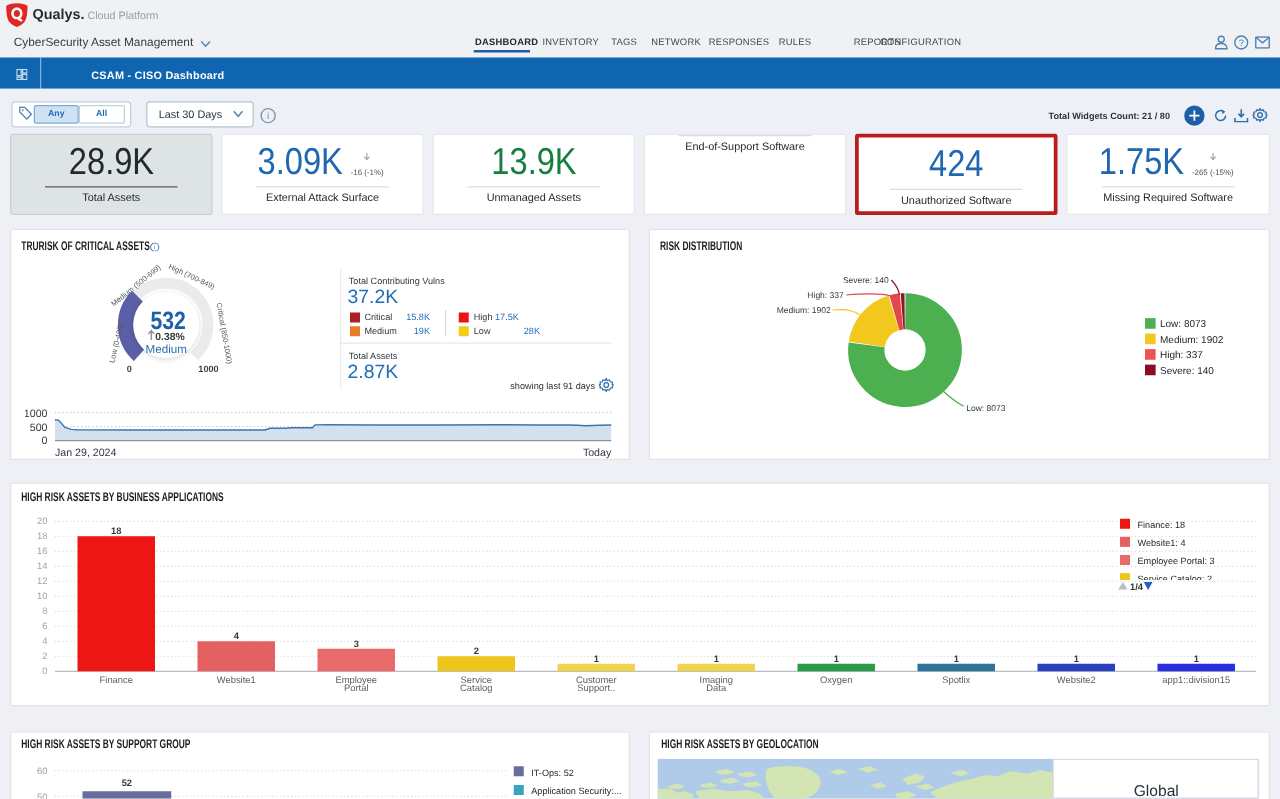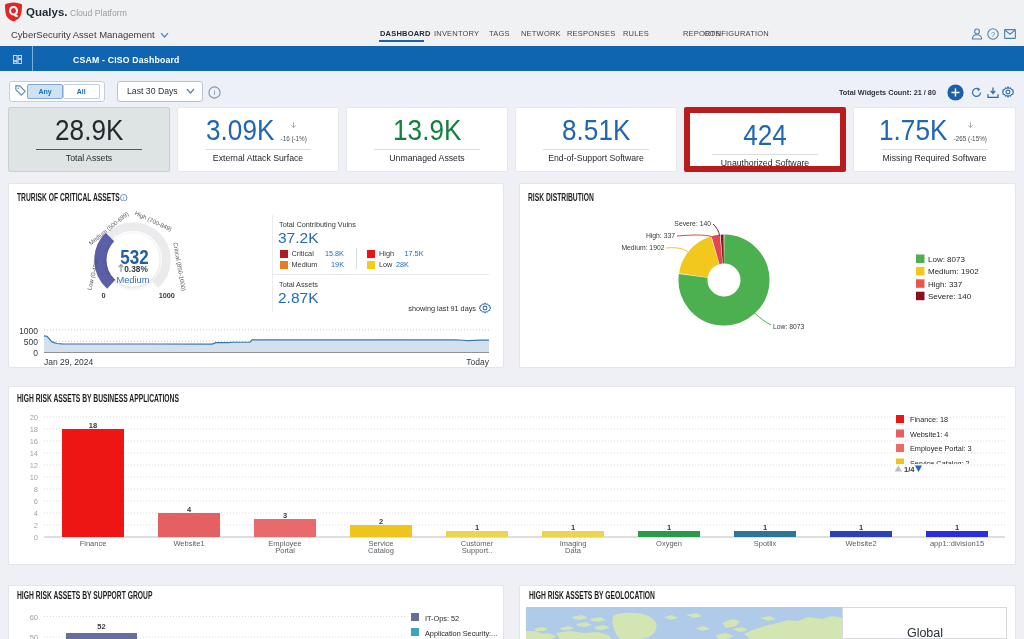--- a/index.html
+++ b/index.html
@@ -108,25 +108,24 @@
         </svg><span style="font-size:6.3px;color:#4a4f54;letter-spacing:0;font-weight:normal;">-16 (-1%)</span></span></div>
   <div style="width:106px;height:1px;background:#d9dce0;margin:0 auto 3px;"></div>
   <div style="font-size:8.7px;color:#24292e;">External Attack Surface</div>
 </div>
 <div class="abs" style="left:346px;top:107px;width:162px;height:65px;background:#fff;border:1px solid #e7e8ea;border-radius:2px;text-align:center;">
   <div style="margin-top:3px;height:38px;font-size:30px;font-weight:500;color:#15803d;line-height:38px;white-space:nowrap;"><span style="display:inline-block;transform:scaleX(0.87);">13.9K</span></div>
   <div style="width:106px;height:1px;background:#d9dce0;margin:0 auto 3px;"></div>
   <div style="font-size:8.7px;color:#24292e;">Unmanaged Assets</div>
 </div>
 <div class="abs" style="left:515px;top:107px;width:162px;height:65px;background:#fff;border:1px solid #e7e8ea;border-radius:2px;text-align:center;">
-  <div style="margin-top:3px;height:38px;font-size:30px;font-weight:500;color:#2066b1;line-height:38px;white-space:nowrap;"><span style="display:inline-block;transform:scaleX(0.87);">8.51K</span></div>
   <div style="width:106px;height:1px;background:#d9dce0;margin:0 auto 3px;"></div>
   <div style="font-size:8.7px;color:#24292e;">End-of-Support Software</div>
 </div>
-<div class="abs" style="left:684px;top:107px;width:162px;height:65px;background:#fff;border:6px solid #b91c1c;border-radius:2px;text-align:center;">
+<div class="abs" style="left:684px;top:107px;width:162px;height:65px;background:#fff;border:3px solid #b91c1c;border-radius:2px;text-align:center;">
   <div style="margin-top:3px;height:38px;font-size:30px;font-weight:500;color:#2066b1;line-height:38px;white-space:nowrap;"><span style="display:inline-block;transform:scaleX(0.87);">424</span></div>
   <div style="width:106px;height:1px;background:#d9dce0;margin:0 auto 3px;"></div>
   <div style="font-size:8.7px;color:#24292e;">Unauthorized Software</div>
 </div>
 <div class="abs" style="left:853px;top:107px;width:163px;height:65px;background:#fff;border:1px solid #e7e8ea;border-radius:2px;text-align:center;">
   <div style="margin-top:3px;height:38px;font-size:30px;font-weight:500;color:#2066b1;line-height:38px;white-space:nowrap;position:relative;left:-4px;"><span style="display:inline-block;transform:scaleX(0.87);">1.75K</span><span style="display:inline-block;vertical-align:-1px;margin-left:1px;text-align:center;line-height:6px;"><svg width="7" height="7" viewBox="0 0 8 8" style="display:block;margin:0 auto 1px;position:relative;top:2px;">
           <path d="M4 0.5 L4 6 M1.6 3.8 L4 6.5 L6.4 3.8" stroke="#9aa0a6" stroke-width="1" fill="none"></path>
         </svg><span style="font-size:6.3px;color:#4a4f54;letter-spacing:0;font-weight:normal;">-265 (-15%)</span></span></div>
   <div style="width:106px;height:1px;background:#d9dce0;margin:0 auto 3px;"></div>
   <div style="font-size:8.7px;color:#24292e;">Missing Required Software</div>
@@ -160,24 +159,24 @@
 <div class="abs" style="left:278px;top:229px;font-size:15.5px;color:#1f6db8;">37.2K</div>
 <div class="abs" style="left:280px;top:250px;width:8px;height:8px;background:#aa1e24;"></div>
 <div class="abs" style="left:291.5px;top:249px;font-size:7.3px;color:#33383d;">Critical</div>
 <div class="abs" style="left:310px;top:249px;width:34px;text-align:right;font-size:7.3px;color:#1f6db8;">15.8K</div>
 <div class="abs" style="left:280px;top:260.5px;width:8px;height:8px;background:#e87c25;"></div>
 <div class="abs" style="left:291.5px;top:259.5px;font-size:7.3px;color:#33383d;">Medium</div>
 <div class="abs" style="left:310px;top:259.5px;width:34px;text-align:right;font-size:7.3px;color:#1f6db8;">19K</div>
 <div class="abs" style="left:356px;top:248px;width:1px;height:21px;background:#d9dde2;"></div>
 <div class="abs" style="left:367px;top:250px;width:8px;height:8px;background:#ee1111;"></div>
 <div class="abs" style="left:379px;top:249px;font-size:7.3px;color:#33383d;">High</div>
-<div class="abs" style="left:396px;top:249px;width:36px;text-align:center;font-size:7.3px;color:#1f6db8;">17.5K</div>
+<div class="abs" style="left:396px;top:249px;width:36px;text-align:left;font-size:7.3px;color:#1f6db8;">17.5K</div>
 <div class="abs" style="left:367px;top:260.5px;width:8px;height:8px;background:#f3cd15;"></div>
 <div class="abs" style="left:379px;top:259.5px;font-size:7.3px;color:#33383d;">Low</div>
-<div class="abs" style="left:396px;top:259.5px;width:36px;text-align:left;font-size:7.3px;color:#1f6db8;">28K</div>
+<div class="abs" style="left:396px;top:259.5px;width:36px;text-align:right;font-size:7.3px;color:#1f6db8;">28K</div>
 <div class="abs" style="left:272px;top:274px;width:217px;height:1px;background:#e6e8ec;"></div>
 <div class="abs" style="left:279px;top:280px;font-size:7.3px;color:#33383d;">Total Assets</div>
 <div class="abs" style="left:278px;top:288.5px;font-size:15.5px;color:#1f6db8;">2.87K</div>
 <div class="abs" style="left:376px;top:304px;width:100px;text-align:right;font-size:7.3px;color:#2b3036;">showing last 91 days</div>
 <svg class="abs" style="left:479px;top:302px" width="12" height="12" viewBox="0 0 14 14">
     <circle cx="7" cy="7" r="2.2" fill="none" stroke="#2e6da9" stroke-width="1.2"></circle>
     <path d="M7 1 L8 2.8 L10 2.2 L10.8 4 L12.8 4.4 L12.4 6.4 L14 7 L12.4 8.6 L12.8 9.6 L10.8 10 L10 11.8 L8 11.2 L7 13 L6 11.2 L4 11.8 L3.2 10 L1.2 9.6 L1.6 8.6 L0 7 L1.6 6.4 L1.2 4.4 L3.2 4 L4 2.2 L6 2.8 Z" fill="none" stroke="#2e6da9" stroke-width="1.1"></path>
   </svg>
 <svg class="abs" style="left:20px;top:325px" width="472" height="44" viewBox="0 0 472 44">
   <text x="18" y="8.5" font-size="8.5" fill="#33383d" text-anchor="end">1000</text>

